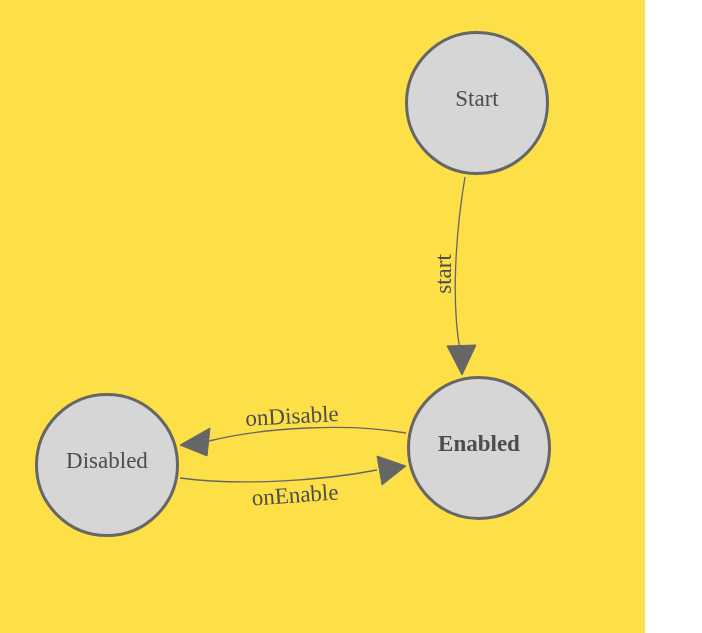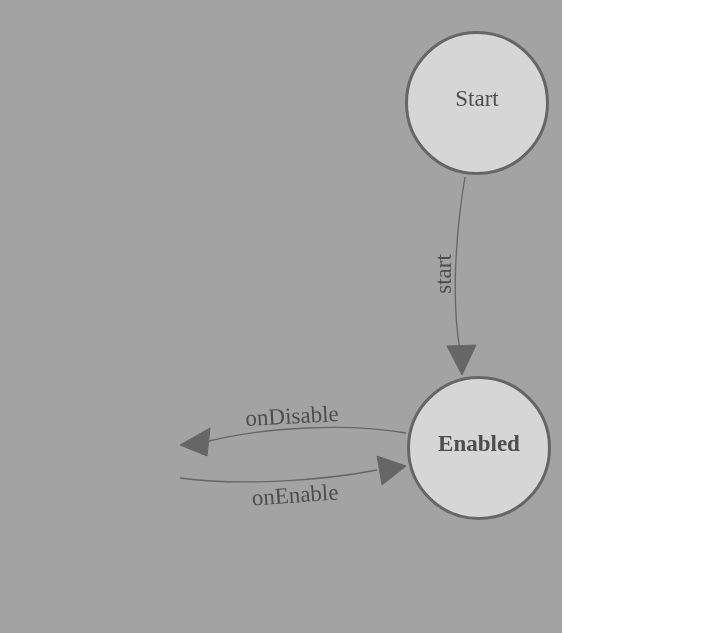--- a/index.html
+++ b/index.html
@@ -2,23 +2,23 @@
 <html><head>
 <meta charset="utf-8">
 <style>
   html, body {
     margin: 0;
     padding: 0;
     background: #ffffff;
   }
   #canvas {
     position: relative;
-    width: 562px;
+    width: 645px;
     height: 633px;
-    background: #a3a3a3;
+    background: #fde047;
     overflow: hidden;
     font-family: "Liberation Serif", "DejaVu Serif", serif;
   }
   #edge-layer {
     position: absolute;
     left: 0;
     top: 0;
     width: 702px;
     height: 633px;
   }
@@ -96,20 +96,23 @@
   </svg>
 
   <div class="node" id="node-start">
     <span class="node-label">Start</span>
   </div>
 
   <div class="node" id="node-enabled">
     <span class="node-label">Enabled</span>
   </div>
 
+  <div class="node" id="node-disabled">
+    <span class="node-label">Disabled</span>
+  </div>
 
   <div class="edge-label" id="label-start">start</div>
 
   <div class="edge-label" id="label-ondisable">onDisable</div>
 
   <div class="edge-label" id="label-onenable">onEnable</div>
 
 </div>
 
 </body></html>

